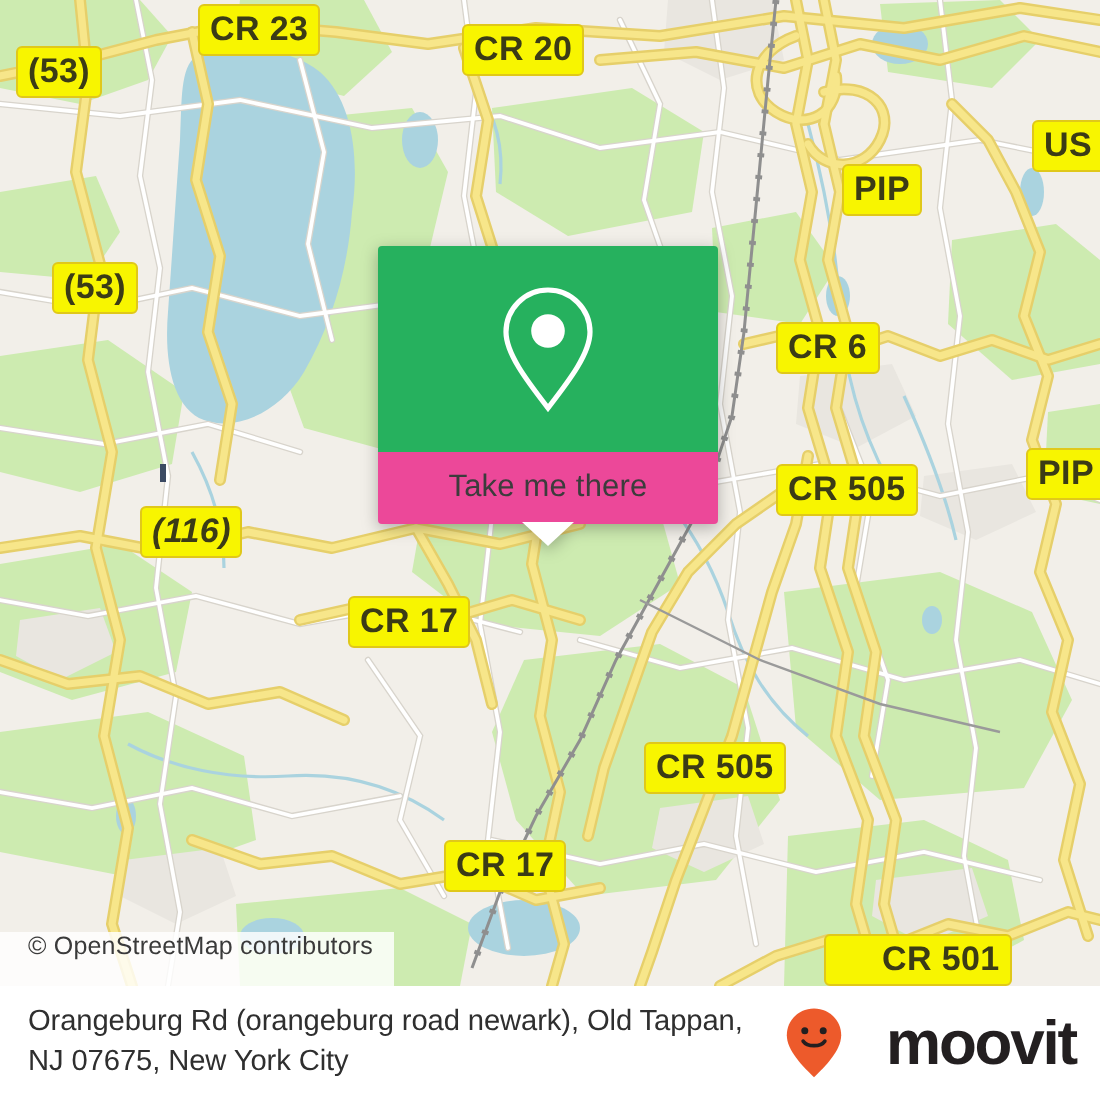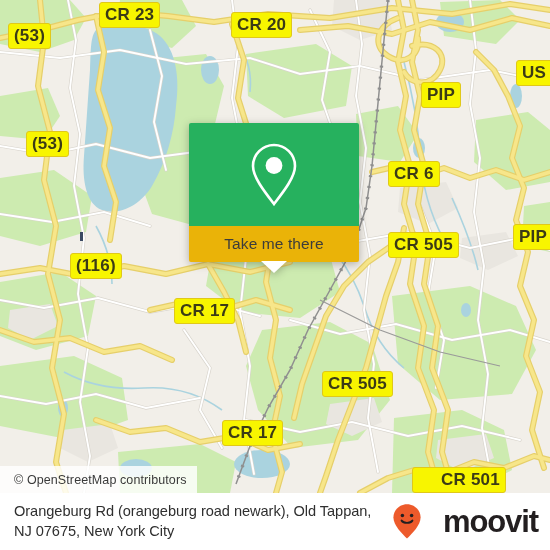--- a/index.html
+++ b/index.html
@@ -49,21 +49,21 @@
   }
 
   
   .attribution {
     position: absolute;
     left: 0;
     bottom: 0;
     height: 27px;
     padding: 0 10px 0 14px;
     display: flex;
-    align-items: center;
+    align-items: flex-start;
     background: rgba(255,255,255,0.82);
     font-size: 12.5px;
     color: #3a3a3a;
     font-family: "Liberation Sans", sans-serif;
     letter-spacing: 0.1px;
   }
 
   
   .popup {
     position: absolute;
@@ -75,21 +75,21 @@
   .popup-body {
     background: #26b15e;
     height: 103px;
     border-radius: 2px 2px 0 0;
     display: flex;
     align-items: center;
     justify-content: center;
   }
   .popup-footer {
     position: relative;
-    background: #eab308;
+    background: #ec4899;
     height: 36px;
     border-radius: 0 0 2px 2px;
     display: flex;
     align-items: center;
     justify-content: center;
     color: #3c3c3c;
     font-size: 15.5px;
     font-family: "Liberation Sans", sans-serif;
     letter-spacing: 0.1px;
   }
@@ -347,21 +347,21 @@
 
     <div class="shield" style="left:8px;  top:23px;">(53)</div>
     <div class="shield" style="left:99px; top:2px;">CR 23</div>
     <div class="shield" style="left:231px;top:12px;text-align:center;">CR 20</div>
     <div class="shield" style="left:516px;top:60px;">US 9W</div>
     <div class="shield" style="left:421px;top:82px;">PIP</div>
     <div class="shield" style="left:26px; top:131px;">(53)</div>
     <div class="shield" style="left:388px;top:161px;">CR 6</div>
     <div class="shield" style="left:513px;top:224px;">PIP</div>
     <div class="shield" style="left:388px;top:232px;">CR 505</div>
-    <div class="shield" style="left:70px; top:253px;">(116)</div>
+    <div class="shield" style="left:70px; top:253px;font-style:italic;">(116)</div>
     <div class="shield" style="left:174px;top:298px;">CR 17</div>
     <div class="shield" style="left:322px;top:371px;">CR 505</div>
     <div class="shield" style="left:222px;top:420px;">CR 17</div>
     <div class="shield" style="left:412px;top:467px;padding-left:28px;">CR 501</div>
 
     <div class="popup">
       <div class="popup-body">
         <svg width="56" height="68" viewBox="0 0 56 68">
           <path d="M28 4 C16.4 4 7 13.4 7 25 C7 36 18 50 28 63
                    C38 50 49 36 49 25 C49 13.4 39.6 4 28 4 Z" fill="none" stroke="#ffffff" stroke-width="2.6"></path>

